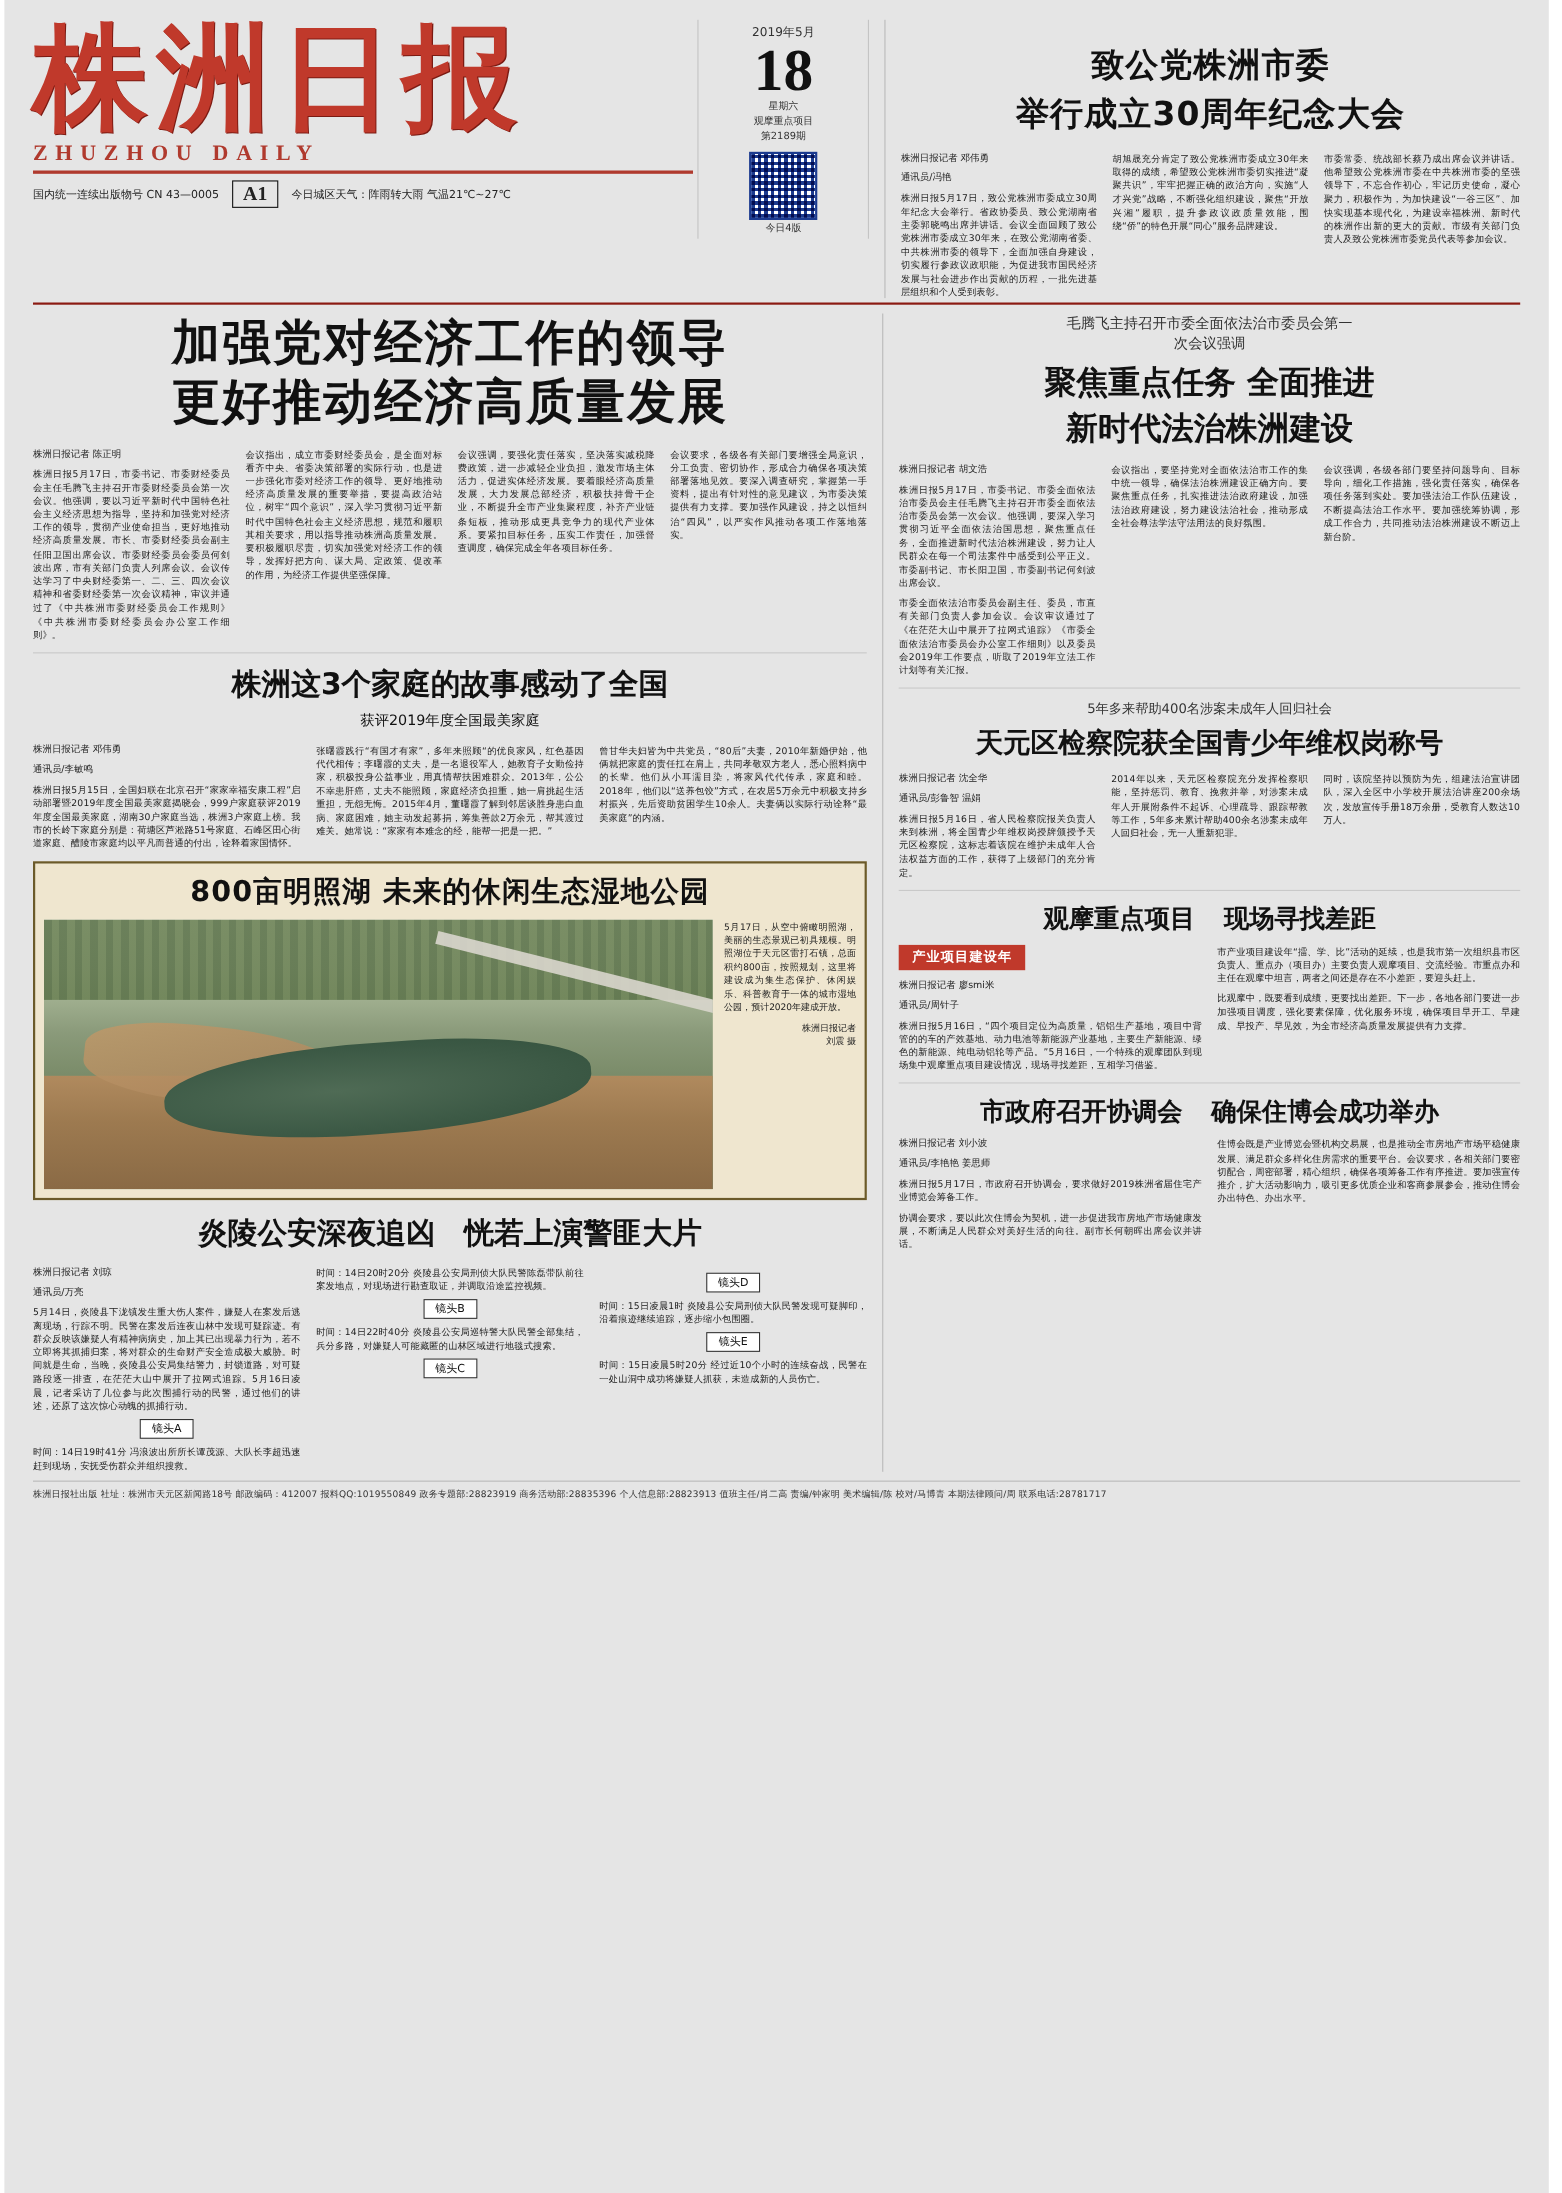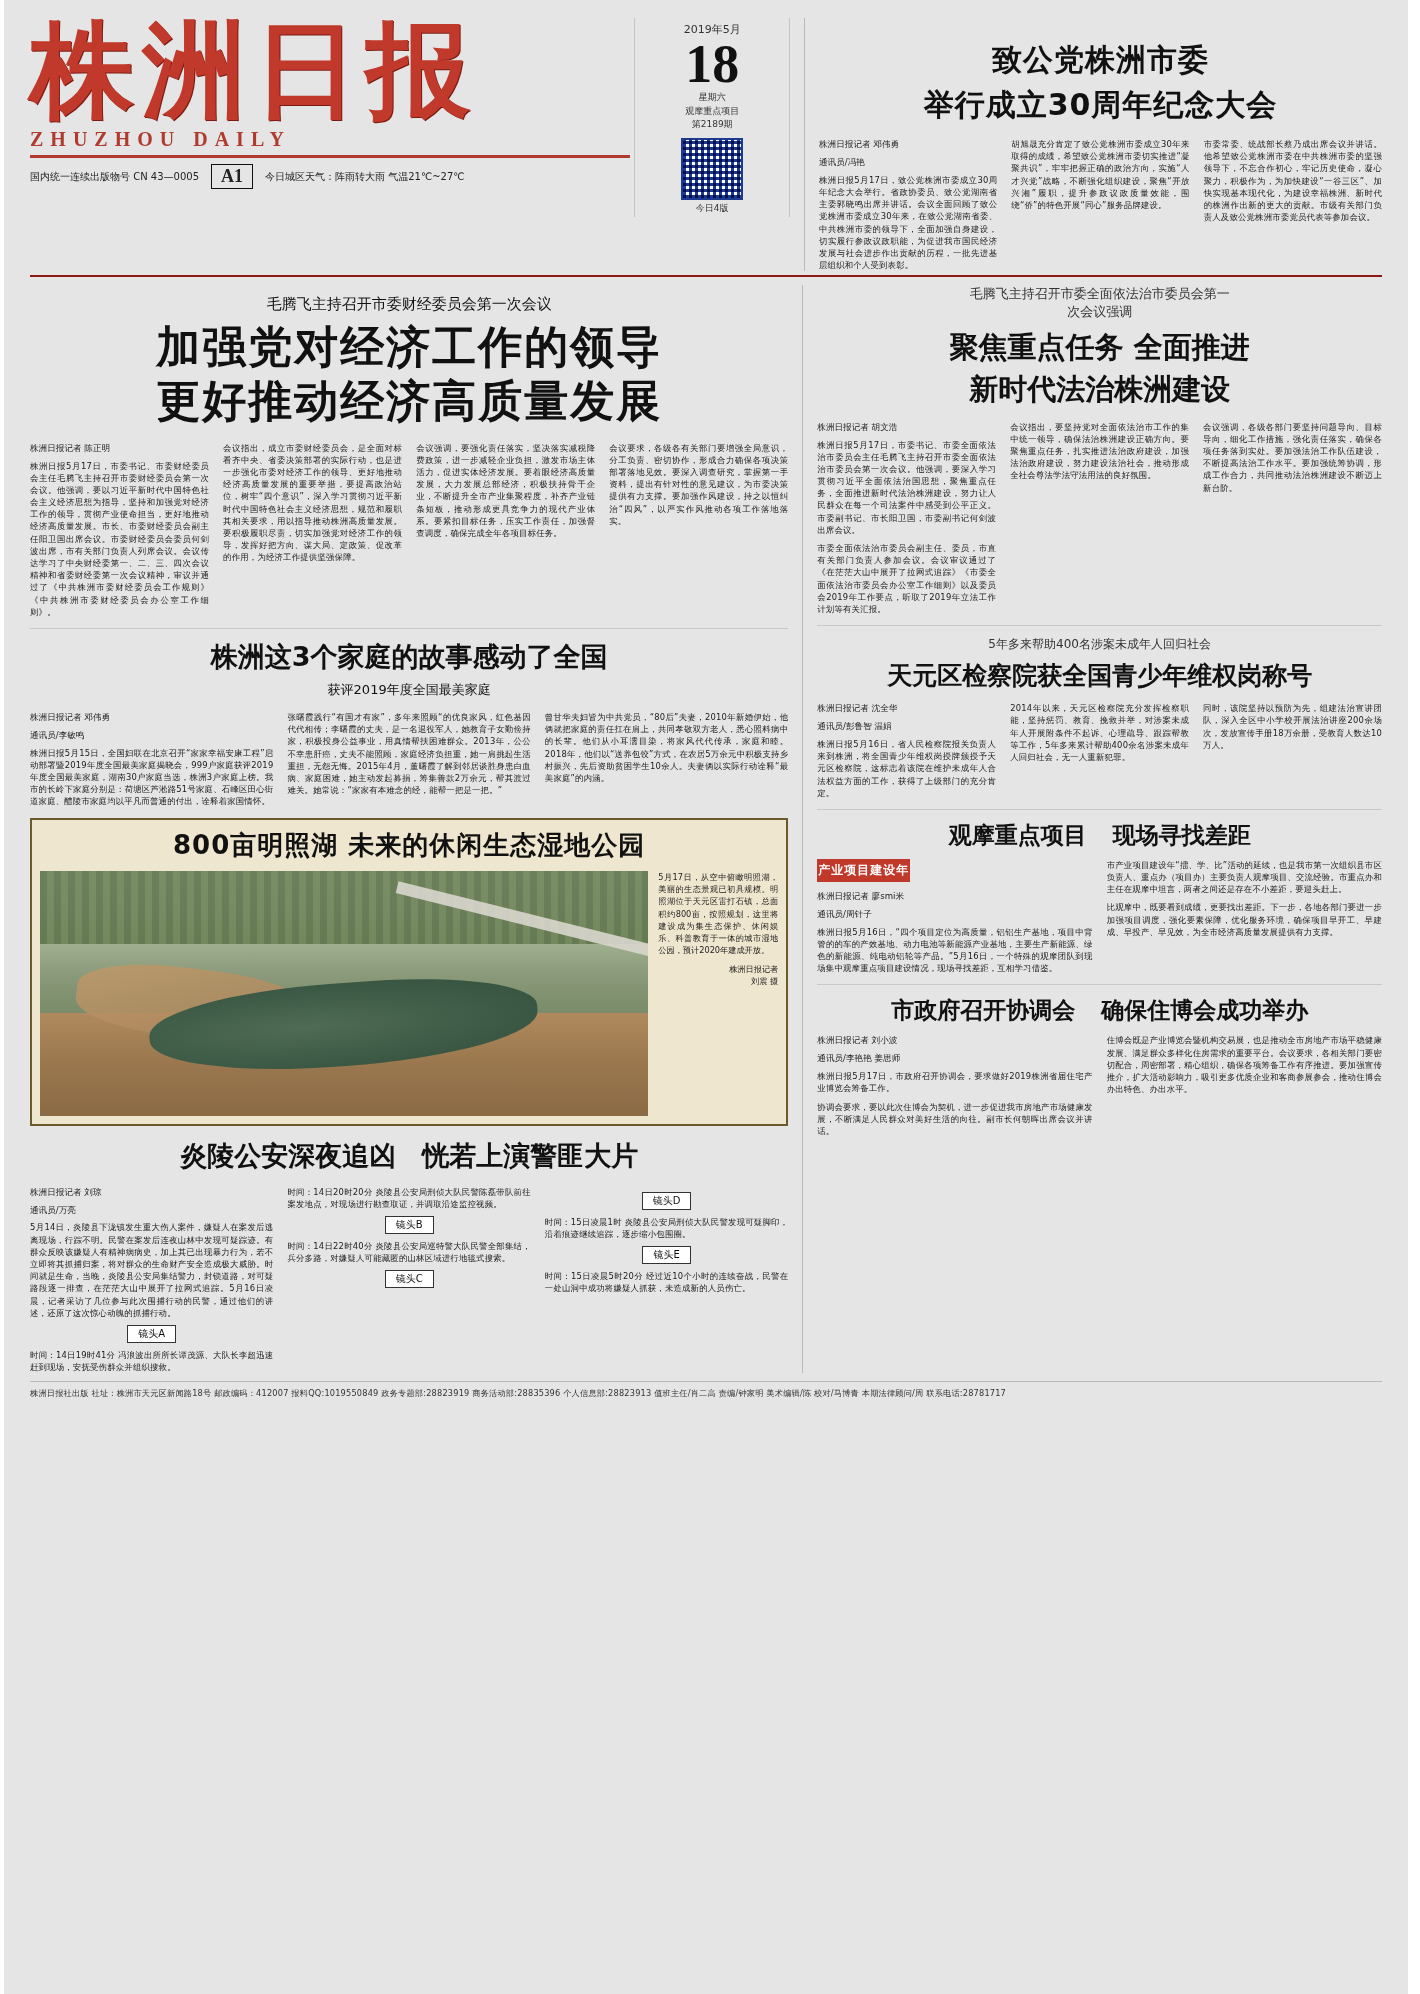--- a/index.html
+++ b/index.html
@@ -128,21 +128,21 @@
   }
 
   
   .lens-label{
     display:inline-block;border:1px solid #333;padding:1px 10px;font-size:10px;color:#111;
     margin:6px auto;background:#fff;
   }
   .center{text-align:center;}
   .red-tag{
     display:inline-block;background:#c0392b;color:#fff;font-size:12px;
-    padding:3px 1px;font-weight:bold;letter-spacing:1px;
+    padding:3px 12px;font-weight:bold;letter-spacing:1px;
   }
   .sec-title-md{font-size:21px;font-weight:bold;color:#111;text-align:center;}
   .dual-title{display:flex;justify-content:center;gap:26px;font-size:22px;font-weight:bold;}
   .footer{
     border-top:1px solid #b9b9b9;margin-top:8px;padding-top:6px;
     font-size:8.2px;color:#333;display:flex;justify-content:space-between;
     letter-spacing:.2px;
   }
   .columns-2{display:flex;gap:14px;}
   .columns-3{display:flex;gap:14px;}
@@ -205,21 +205,20 @@
     </div>
   </div>
 
   <div class="sep-thick" style="margin-top:4px;"></div>
 
   <div class="row">
 
     <div class="col" style="width:760px;">
 
       <div>
-        <div class="kicker">毛腾飞主持召开市委财经委员会第一次会议</div>
         <div class="headline-main">加强党对经济工作的领导</div>
         <div class="headline-main">更好推动经济高质量发展</div>
         <div style="height:14px;"></div>
         <div class="columns-3">
           <div class="c">
             <div class="byline">株洲日报记者  陈正明</div>
             <div class="body-text">株洲日报5月17日，市委书记、市委财经委员会主任毛腾飞主持召开市委财经委员会第一次会议。他强调，要以习近平新时代中国特色社会主义经济思想为指导，坚持和加强党对经济工作的领导，贯彻产业使命担当，更好地推动经济高质量发展。市长、市委财经委员会副主任阳卫国出席会议。市委财经委员会委员何剑波出席，市有关部门负责人列席会议。会议传达学习了中央财经委第一、二、三、四次会议精神和省委财经委第一次会议精神，审议并通过了《中共株洲市委财经委员会工作规则》《中共株洲市委财经委员会办公室工作细则》。</div>
           </div>
           <div class="c">
             <div class="body-text">会议指出，成立市委财经委员会，是全面对标看齐中央、省委决策部署的实际行动，也是进一步强化市委对经济工作的领导、更好地推动经济高质量发展的重要举措，要提高政治站位，树牢“四个意识”，深入学习贯彻习近平新时代中国特色社会主义经济思想，规范和履职其相关要求，用以指导推动株洲高质量发展。要积极履职尽责，切实加强党对经济工作的领导，发挥好把方向、谋大局、定政策、促改革的作用，为经济工作提供坚强保障。</div>

